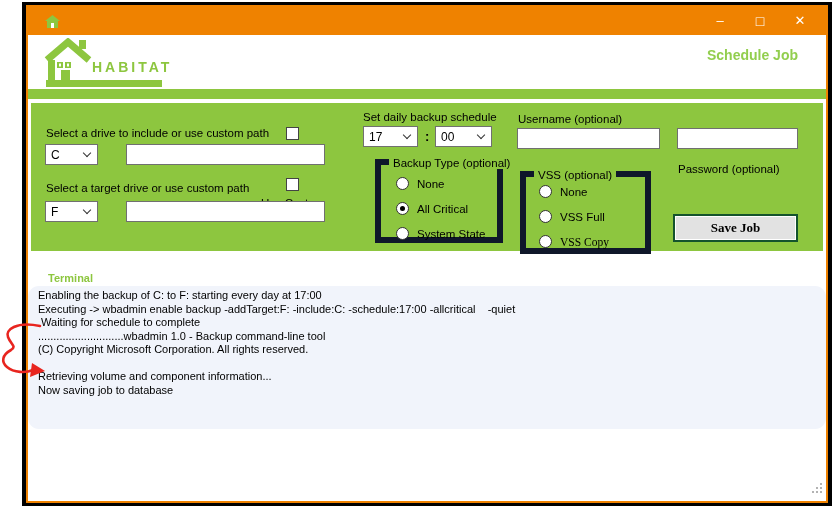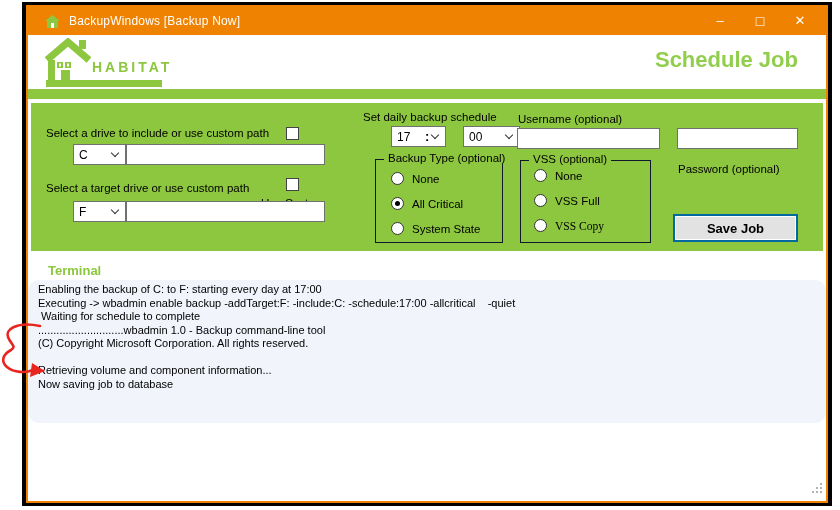--- a/index.html
+++ b/index.html
@@ -22,54 +22,54 @@
   .win-ctrl { width:40px; text-align:center; font-size:13px; color:#fff; cursor:default; line-height:28px; }
   .win-ctrl.max { font-size:14px; }
 
   
   .logo-strip { height:54px; position:relative; background:#fff; flex:0 0 auto; }
   .logo { position:absolute; left:16px; top:1px; width:150px; height:52px; }
   .logo-house { position:absolute; left:0; top:2px; }
   .brand-text { position:absolute; left:48px; top:23px; font-size:14px; color:#8DC63F;
                 letter-spacing:3px; font-weight:bold; }
   .brand-bar { position:absolute; left:2px; top:44px; width:116px; height:7px; background:#8DC63F; }
-  .page-title { position:absolute; right:28px; top:12px; font-size:22px; font-weight:bold;
+  .page-title { position:absolute; right:28px; top:12px; font-size:14px; font-weight:bold;
                 color:#92CE4E; }
 
   .green-bar { height:10px; background:#8DC63F; flex:0 0 auto; }
 
   
   .form-wrap { padding:4px 3px 0; flex:0 0 auto; }
   .panel { position:relative; height:148px; background:#8DC63F; font-size:11.5px; color:#000; }
   .flabel { position:absolute; white-space:nowrap; }
   .cbx-row { position:absolute; display:flex; align-items:center; gap:6px; cursor:default;flex-direction:column; }
   .cbx { width:13px; height:13px; background:#fff; border:1px solid #444; flex:0 0 auto; }
   .combo { position:absolute; height:21px; background:#fff; border:1px solid #707070;
-           display:flex; align-items:center; padding-left:5px; font-size:12px; cursor:default;margin-left:28px; }
+           display:flex; align-items:center; padding-left:5px; font-size:12px; cursor:default; }
   .chev { margin-left:auto; margin-right:7px; width:6px; height:6px;
           border-right:1.4px solid #333; border-bottom:1.4px solid #333;
           transform:rotate(45deg); margin-top:-3px; }
   .tinput { position:absolute; height:21px; background:#fff; border:1px solid #707070;
             font:12px "Liberation Sans",sans-serif; padding:0 4px; outline:none; }
   .colon { position:absolute; font-weight:bold; font-size:13px; }
-  .gbox { position:absolute; border:1px solid #0f172a; }
+  .gbox { position:absolute; border:6px solid #0f172a; }
   .gbox-title { position:absolute; top:-8px; left:8px; background:#8DC63F; padding:0 4px;
                 font-size:11.5px; white-space:nowrap; }
   .radio-row { position:absolute; display:flex; align-items:center; gap:8px; cursor:default; }
   .radio { width:13px; height:13px; border-radius:50%; background:#fff; border:1px solid #333;
            position:relative; flex:0 0 auto; }
   .radio.checked::after { content:""; position:absolute; left:3px; top:3px; width:5px; height:5px;
            border-radius:50%; background:#000; }
   .btn { position:absolute; background:#e2e2e2; border:1px solid #a9a9a9; font-weight:bold;
          font-size:13px; color:#000; display:flex; align-items:center; justify-content:center;
          cursor:default; font-family:"Liberation Sans",sans-serif; }
-  .btn-save { border:2px solid #0369a1; box-shadow:inset 0 0 0 1px #fff; }
-
-  
-  .terminal-title { margin:12px 0 2px 20px; color:#8DC63F; font-weight:bold; font-size:13px; flex:0 0 auto; }
+  .btn-save { border:2px solid #14532d; box-shadow:inset 0 0 0 1px #fff;font-family:Liberation Serif, serif; }
+
+  
+  .terminal-title { margin:21px 0 2px 20px; color:#8DC63F; font-weight:bold; font-size:11px; flex:0 0 auto; }
   .terminal { height:143px; background:#F1F4FB; padding:3px 0 8px 10px; overflow:hidden; flex:0 0 auto;border-radius:11px; }
   .term-line { white-space:pre; height:13.5px; line-height:13.5px; font-size:11px; color:#000; }
 
   
   .footer { position:relative; flex:1 1 auto; background:#fff; }
   .close-btn { right:33px; top:18px; width:100px; height:34px; font-size:14px;
                border:2px solid #8a8a8a; }
   .grip { position:absolute; right:3px; bottom:3px; }
 
   
@@ -82,21 +82,20 @@
   <div class="win">
     <div class="win-border">
 
       <div class="titlebar">
         <span class="app-icon">
           <svg width="15" height="13" viewBox="0 0 15 13">
             <polygon points="7.5,0 15,6 13,6 13,13 2,13 2,6 0,6" fill="#8DC63F"></polygon>
             <rect x="6" y="8" width="3" height="5" fill="#fff"></rect>
           </svg>
         </span>
-        <span class="title-text">BackupWindows [Backup Now]</span>
         <span class="win-ctrls">
           <span class="win-ctrl">–</span>
           <span class="win-ctrl max">□</span>
           <span class="win-ctrl">✕</span>
         </span>
       </div>
 
       <div class="logo-strip">
         <div class="logo">
           <span class="logo-house">
@@ -167,21 +166,21 @@
             </span>
             <span class="radio-row" style="left:15px; top:62px;text-align:right;">
               <span class="radio"></span>
               <span>System State</span>
             </span>
           </div>
 
           <span class="flabel" style="left:487px; top:10px;">Username (optional)</span>
           <input class="tinput" style="left: 486px; top: 25px; width: 143px;" value="">
 
-          <div class="gbox" style="left:489px; top:57px; width:131px; height:83px;">
+          <div class="gbox" style="left:489px; top:68px; width:131px; height:83px;">
             <span class="gbox-title">VSS (optional)</span>
             <span class="radio-row" style="left:13px; top:8px;">
               <span class="radio"></span>
               <span>None</span>
             </span>
             <span class="radio-row" style="left:13px; top:33px;">
               <span class="radio"></span>
               <span>VSS Full</span>
             </span>
             <span class="radio-row" style="left:13px; top:58px;font-family:Liberation Serif, serif;">

